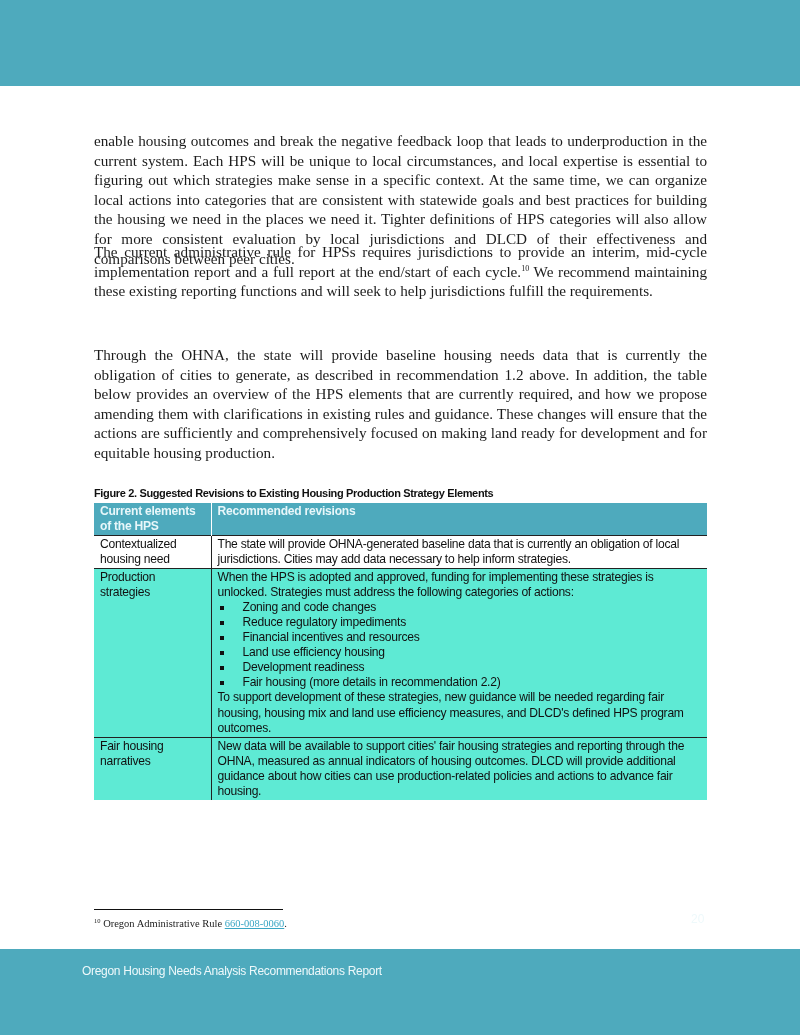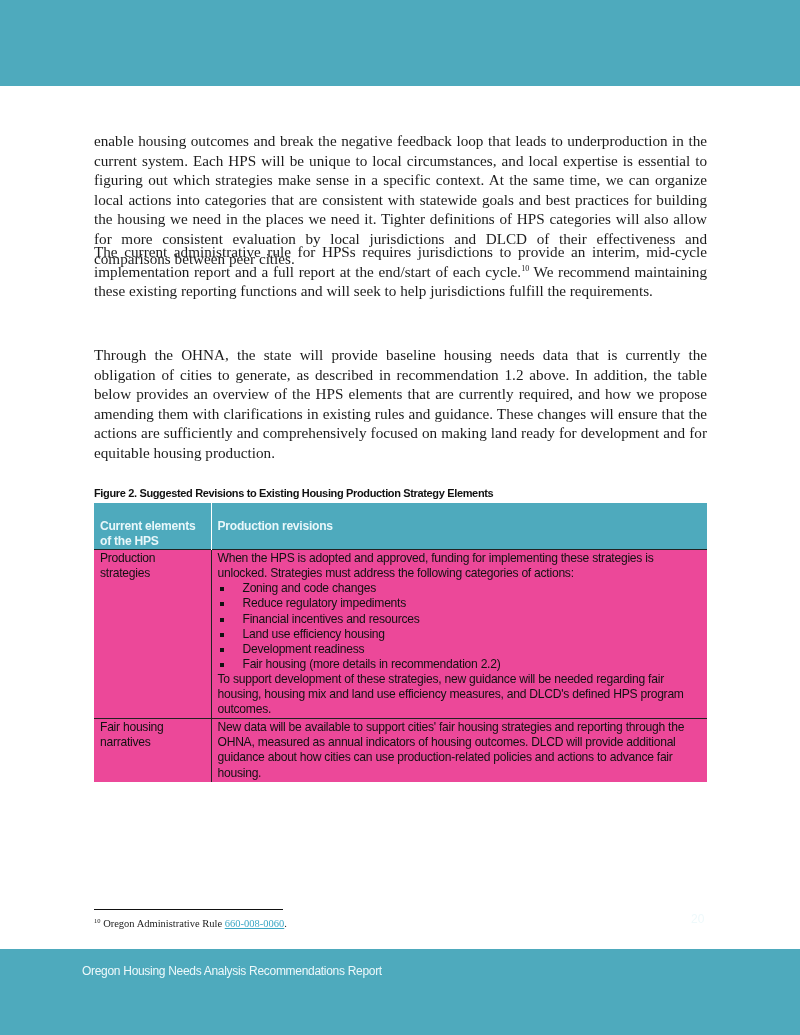--- a/index.html
+++ b/index.html
@@ -6,26 +6,26 @@
   html, body { width: 800px; height: 1035px; background: #ffffff; overflow: hidden; }
   body { position: relative; font-family: "DejaVu Serif", "Liberation Serif", serif; color: #1a1a1a; }
   .top-band { position: absolute; left: 0; top: 0; width: 800px; height: 86px; background: #4eaabd; }
   .body-text { position: absolute; left: 94px; width: 613px; font-family: "Liberation Serif", serif; font-size: 15.2px; line-height: 19.6px; text-align: justify; color: #1c1c1c; }
   .p1 { top: 92px; margin-top: 39px; }
   .p2 { top: 242px; }
   .p3 { top: 345px; }
   sup { font-size: 8px; vertical-align: super; line-height: 0; }
   .fig-caption { position: absolute; left: 94px; top: 487px; font-family: "Liberation Sans", sans-serif; font-size: 11px; font-weight: bold; letter-spacing: -0.35px; color: #111; }
   table.hps { position: absolute; left: 94px; top: 503px; width: 613px; border-collapse: collapse; font-family: "Liberation Sans", sans-serif; font-size: 12.1px; line-height: 15.1px; letter-spacing: -0.25px; color: #111; }
-  table.hps th { background: #4eaabd; color: #e8f7fa; font-weight: bold; text-align: left; vertical-align: top; padding: 16px 5px 0 6px; height: 32px; }
+  table.hps th { background: #4eaabd; color: #e8f7fa; font-weight: bold; text-align: left; vertical-align: top; padding: 1px 5px 0 6px; height: 32px; }
   table.hps th.c1 { border-right: 1px solid #ffffff; }
   table.hps td { vertical-align: top; padding: 1px 5px 1px 6px; }
   table.hps td.c1 { width: 117px; border-right: 1px solid #222; }
   table.hps tr.row { border-top: 1px solid #222; }
-  table.hps tr.alt td { background: #ec4899; }
+  table.hps tr.alt td { background: #5eead4; }
   .bullets { list-style: none; padding-left: 0; }
   .bullets li { position: relative; padding-left: 25px; }
   .bullets li::before { content: ""; position: absolute; left: 2px; top: 6px; width: 4px; height: 4px; background: #111; }
   .fn-rule { position: absolute; left: 94px; top: 909px; width: 189px; height: 1px; background: #111; }
   .footnote { position: absolute; left: 94px; top: 918px; font-family: "Liberation Serif", serif; font-size: 10.5px; color: #222; }
   .footnote sup { font-size: 6.5px; }
   .footnote a { color: #3aa6c4; text-decoration: underline; }
   .bottom-band { position: absolute; left: 0; top: 949px; width: 800px; height: 86px; background: #4eaabd; }
   .footer-title { position: absolute; left: 82px; top: 964px; font-family: "Liberation Sans", sans-serif; font-size: 12px; letter-spacing: -0.3px; color: #eef9fb; }
   .footer-page { position: absolute; left: 691px; top: 912px; font-family: "Liberation Sans", sans-serif; font-size: 12px; color: #eef9fb; }
@@ -40,24 +40,28 @@
 <p class="body-text p2"><span>The current administrative rule for HPSs requires jurisdictions to provide an interim, mid-cycle implementation report and a full report at the end/start of each cycle.</span><sup>10</sup><span> We recommend maintaining these existing reporting functions and will seek to help jurisdictions fulfill the requirements.</span></p>
 
 <p class="body-text p3">Through the OHNA, the state will provide baseline housing needs data that is currently the obligation of cities to generate, as described in recommendation 1.2 above. In addition, the table below provides an overview of the HPS elements that are currently required, and how we propose amending them with clarifications in existing rules and guidance. These changes will ensure that the actions are sufficiently and comprehensively focused on making land ready for development and for equitable housing production.</p>
 
 <div class="fig-caption">Figure 2. Suggested Revisions to Existing Housing Production Strategy Elements</div>
 
 <table class="hps">
   <thead>
     <tr>
       <th class="c1">Current elements of the HPS</th>
-      <th>Production revisions</th>
+      <th>Recommended revisions</th>
     </tr>
   </thead>
   <tbody>
+    <tr class="row">
+      <td class="c1">Contextualized housing need</td>
+      <td>The state will provide OHNA-generated baseline data that is currently an obligation of local jurisdictions. Cities may add data necessary to help inform strategies.</td>
+    </tr>
     <tr class="row alt">
       <td class="c1">Production strategies</td>
       <td>
         <div>When the HPS is adopted and approved, funding for implementing these strategies is unlocked. Strategies must address the following categories of actions:</div>
         <ul class="bullets">
           <li>Zoning and code changes</li>
           <li>Reduce regulatory impediments</li>
           <li>Financial incentives and resources</li>
           <li>Land use efficiency housing</li>
           <li>Development readiness</li>

